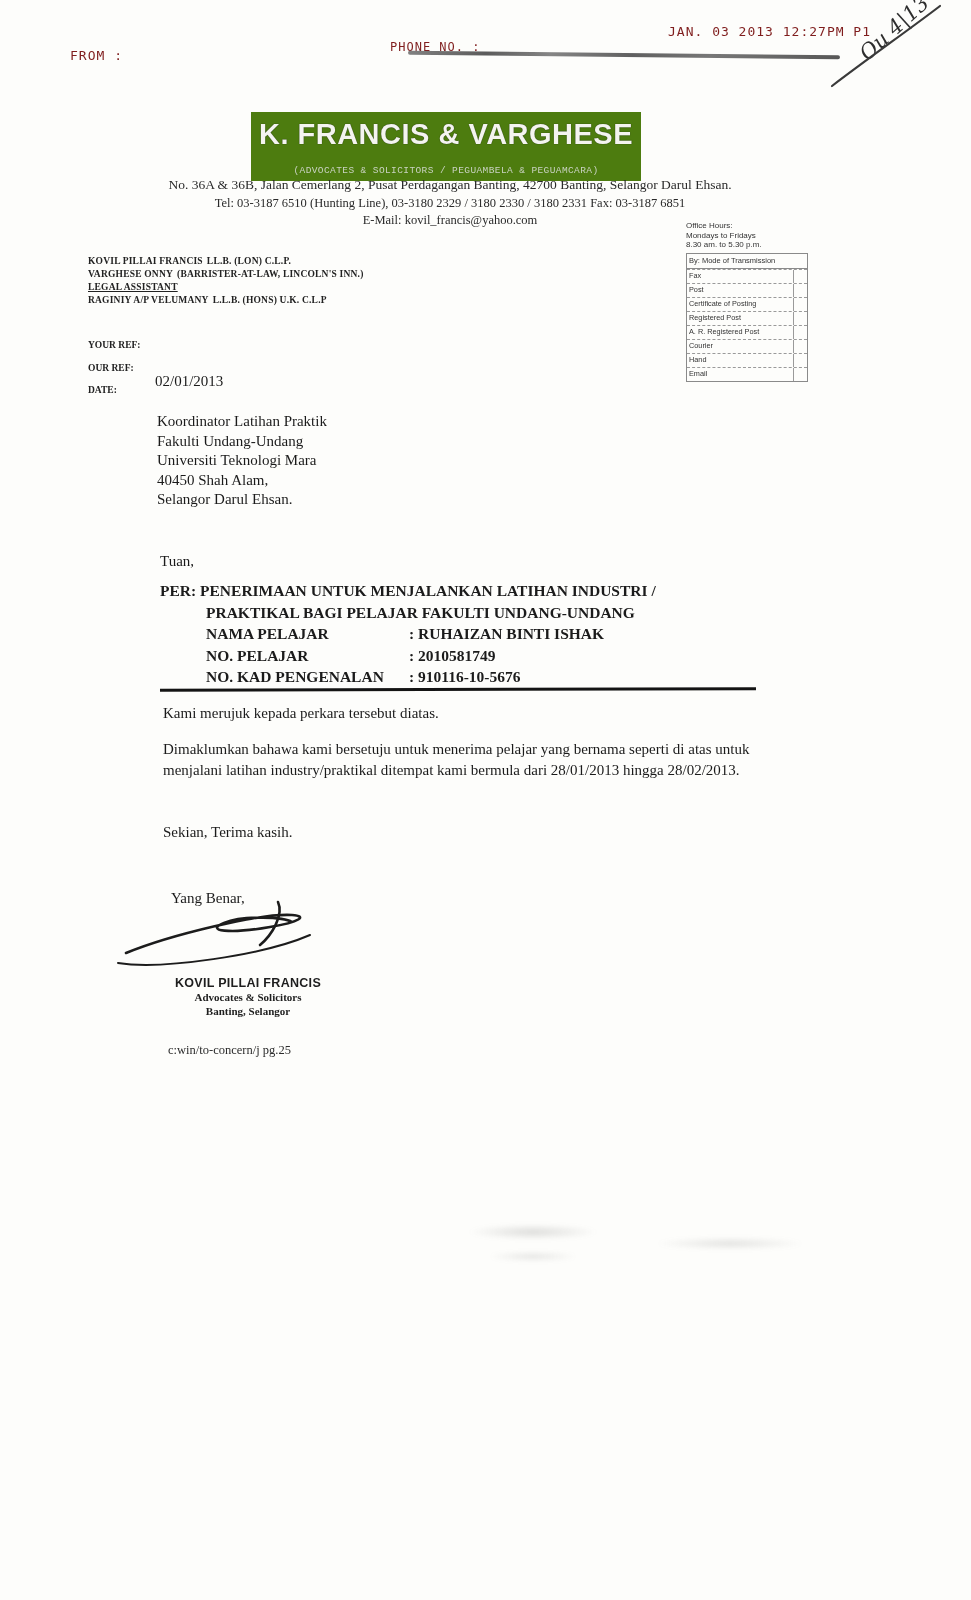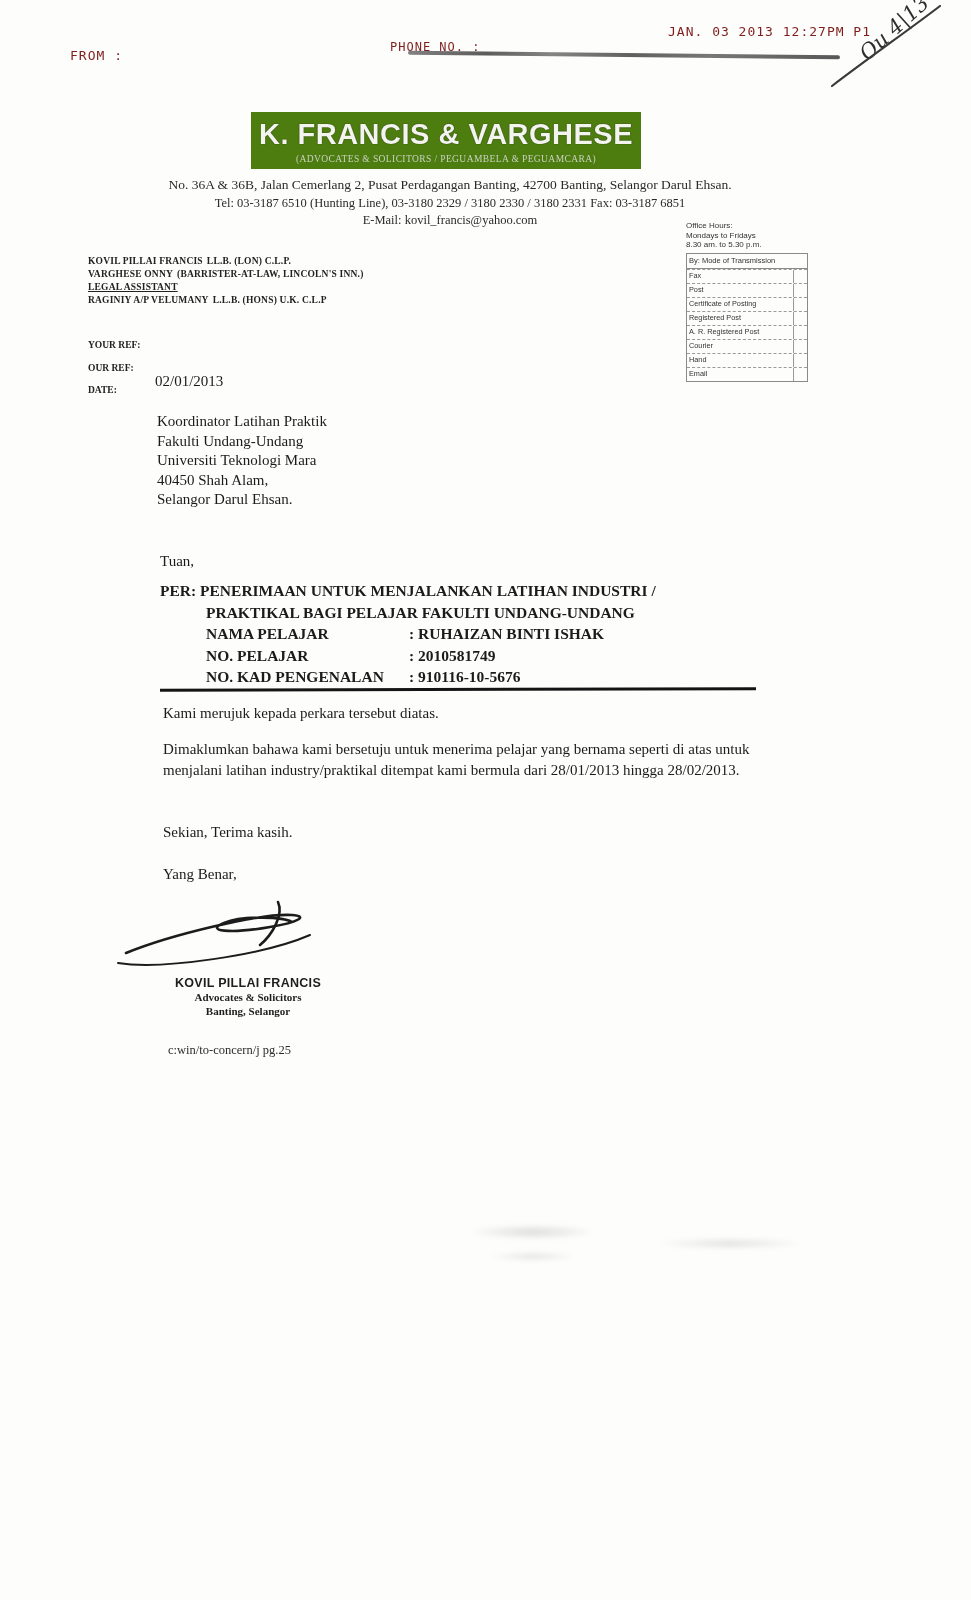--- a/index.html
+++ b/index.html
@@ -17,22 +17,22 @@
     transform:rotate(0.6deg); border-radius:2px; opacity:.85;}
   .fax-time{position:absolute; left:668px; top:24px; font-size:13px;}
   .handnote{position:absolute; left:852px; top:16px; font-family:"DejaVu Serif", serif;
     font-style:italic; font-size:21px; color:#2e2e2e; transform:rotate(-42deg); white-space:nowrap;}
   .handslash{position:absolute; left:826px; top:2px; width:120px; height:88px;}
   
   .banner{position:absolute; left:251px; top:112px; width:390px; box-sizing:border-box;
     background:#4d7c0f; color:#f4f4ef; text-align:center; padding:7px 6px 5px;}
   .banner-title{font-family:"Liberation Sans", sans-serif; font-weight:bold; font-size:29px;
     letter-spacing:.5px; line-height:30px; text-shadow:0 0 1px #0a140a;}
-  .banner-sub{font-family:Liberation Serif, serif; font-size:9.5px; color:#c9d2c2;
-    margin-top:5px; letter-spacing:.4px;}
+  .banner-sub{font-family:Liberation Mono, monospace; font-size:9.5px; color:#c9d2c2;
+    margin-top:16px; letter-spacing:.4px;}
   .addr1{position:absolute; left:60px; top:177px; width:780px; text-align:center; font-size:13.5px; color:#2a2a2a;}
   .addr2{position:absolute; left:60px; top:196px; width:780px; text-align:center; font-size:12.5px; color:#2a2a2a;}
   .addr3{position:absolute; left:60px; top:213px; width:780px; text-align:center; font-size:12.5px; color:#2a2a2a;}
   
   .partners{position:absolute; left:88px; top:255px; font-size:9.5px; font-weight:bold;
     line-height:13px; color:#222; letter-spacing:.2px;}
   .partners .creds{margin-left:4px;}
   .la-label{text-decoration:underline;}
   
   .office{position:absolute; left:686px; top:221px; width:122px;
@@ -51,21 +51,21 @@
   .salutation{position:absolute; left:160px; top:553px; font-size:15px;}
   .subject{position:absolute; left:160px; top:580px; font-weight:bold; font-size:15.5px; line-height:21.5px; width:610px;}
   .subject .indent{margin-left:46px;}
   .subj-field{display:flex; margin-left:46px;}
   .subj-field .f-label{width:203px;}
   .subject-rule{position:absolute; left:160px; top:688px; width:596px; height:3px; background:#141414; transform:rotate(-0.15deg);}
   .para{position:absolute; left:163px; font-size:15px; line-height:21px;}
   .p1{top:703px;}
   .p2{top:739px; width:588px;}
   .p3{top:822px;}
-  .p4{top:864px;}
+  .p4{top:888px;margin-left:8px;}
   .signature{position:absolute; left:112px; top:893px;}
   .signatory{position:absolute; left:166px; top:976px; width:164px; text-align:center;
     font-weight:bold; color:#1e1e1e;}
   .signatory .s-name{font-family:"Liberation Sans", sans-serif; font-size:12.5px; letter-spacing:.3px;}
   .signatory .s-sub{font-size:11px; line-height:14px;}
   .footer-note{position:absolute; left:168px; top:1043px; font-size:12.5px; color:#2c2c2c;}
   
   .smudge{position:absolute; border-radius:50%; filter:blur(2px);}
   .sm1{left:468px; top:1224px; width:130px; height:16px; background:radial-gradient(ellipse, rgba(110,110,110,.22), transparent 70%);}
   .sm2{left:655px; top:1237px; width:150px; height:13px; background:radial-gradient(ellipse, rgba(110,110,110,.18), transparent 70%);}

